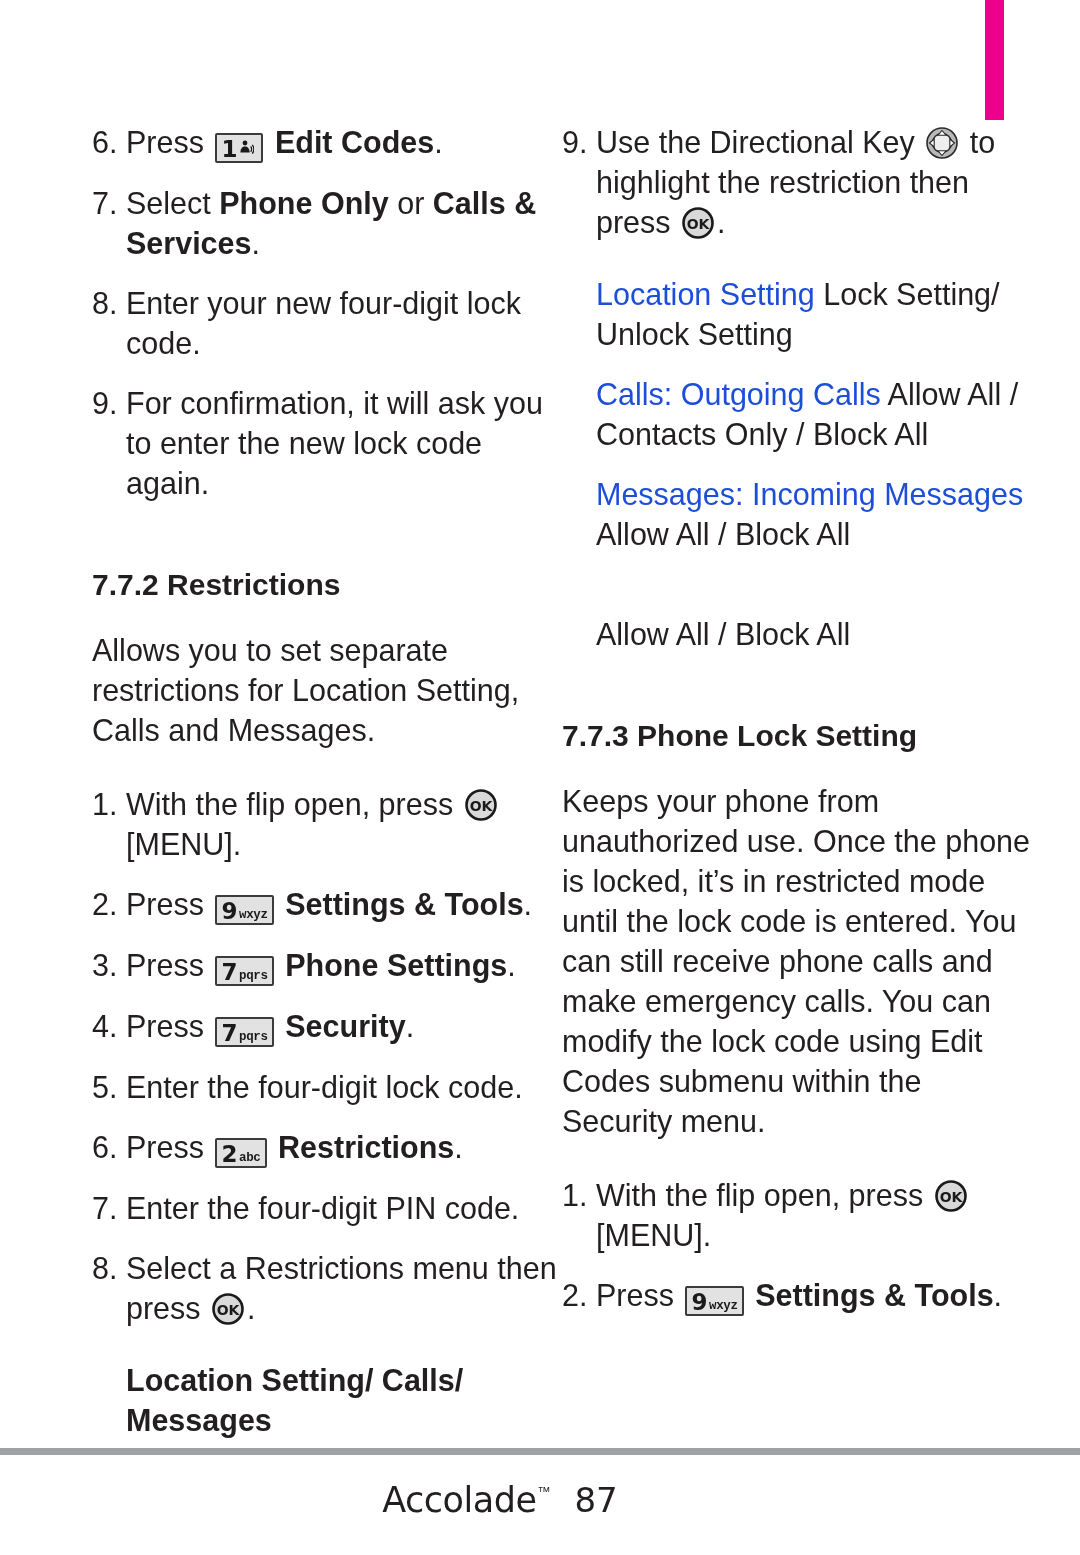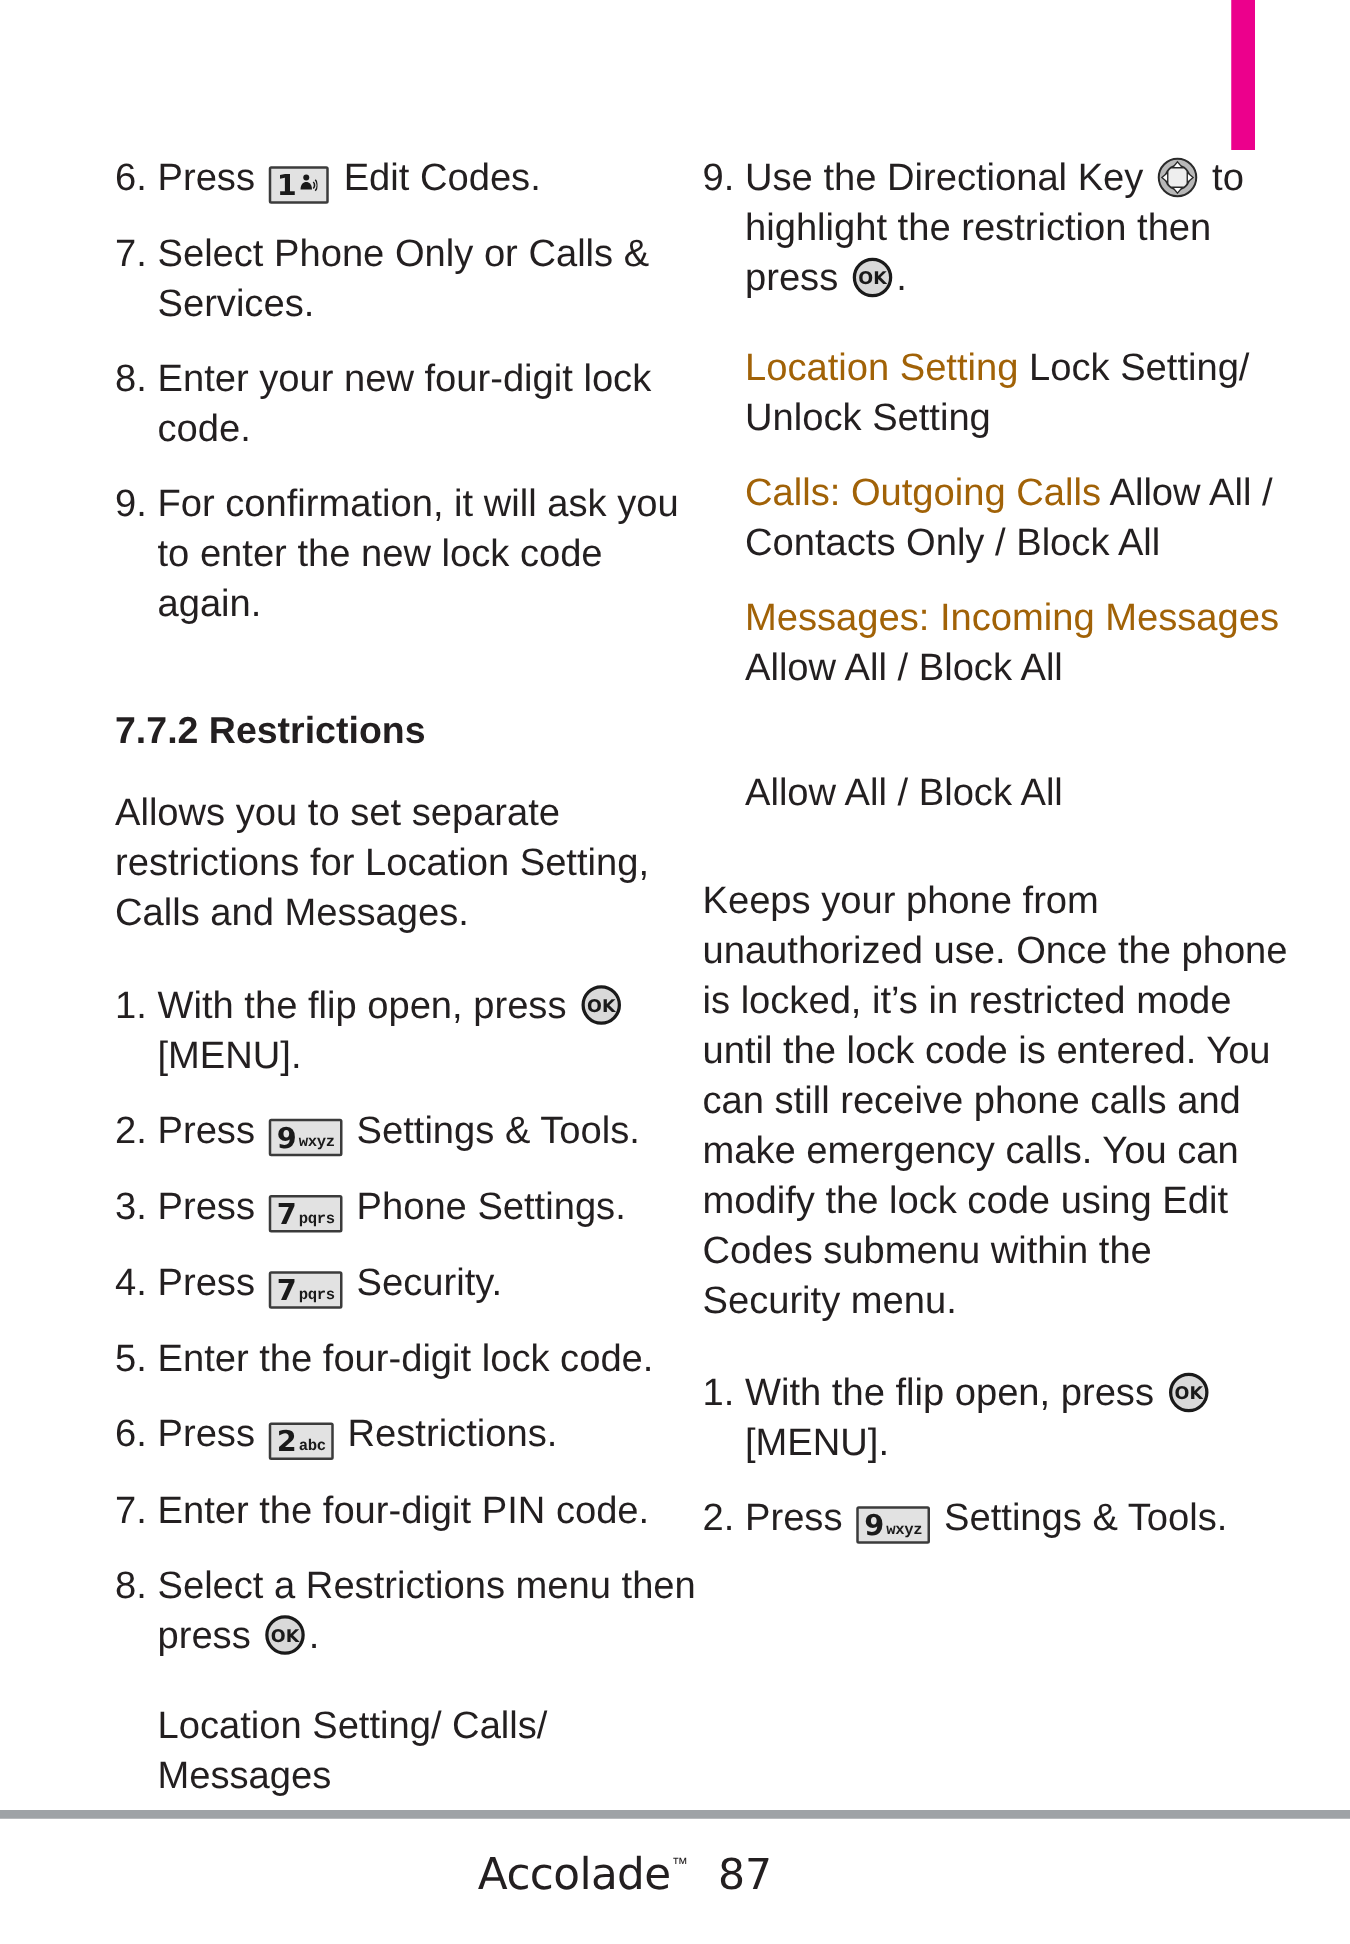--- a/index.html
+++ b/index.html
@@ -75,30 +75,30 @@
   
   .heading {
     font-size: 30px;
     font-weight: 700;
     line-height: 38px;
     margin: 17px 0 26px 0;
     color: #231f20;
     letter-spacing: 0px;
   }
 
-  .bold { font-weight: 400; }
+  .bold { font-weight: 700; }
 
   
   .restriction {
     font-size: 30.5px;
     line-height: 40px;
     margin: 0 0 20px 34px;
     color: #231f20;
   }
-  .restriction .label { color: #a16207; }
+  .restriction .label { color: #1d4ed8; }
 
   
   .keycap {
     display: inline-block;
     vertical-align: -5px;
     height: 30px;
     min-width: 48px;
     box-sizing: border-box;
     border: 2.5px solid #3b3b3b;
     background: #e2e2e2;
@@ -313,20 +313,21 @@
 
 
     <div class="restriction"><span class="label">Calls: Outgoing Calls</span><span> Allow All / Contacts Only / Block All</span></div>
 
     <div class="restriction"><span class="label">Messages: Incoming Messages</span><br><span>Allow All / Block All</span></div>
 
     <div class="restriction"><br><span>Allow All / Block All</span></div>
 
     <div class="spacer-md"></div>
 
+    <div class="heading">7.7.3 Phone Lock Setting</div>
 
     <div class="para">Keeps your phone from unauthorized use. Once the phone is locked, it’s in restricted mode until the lock code is entered. You can still receive phone calls and make emergency calls. You can modify the lock code using Edit Codes submenu within the Security menu.</div>
 
     <div class="spacer-sm"></div>
 
     <div class="step">
       <span class="num">1.</span>
       <span class="txt"><span>With the flip open, press </span><span class="okkey"><svg width="34" height="34" viewBox="0 0 34 34">
               <circle cx="17" cy="17" r="14.5" fill="#d9d9d9" stroke="#1a1a1a" stroke-width="2.6"></circle>
               <text x="17" y="22.5" font-family="DejaVu Sans, sans-serif" font-size="14" font-weight="700" fill="#1a1a1a" text-anchor="middle">OK</text>

